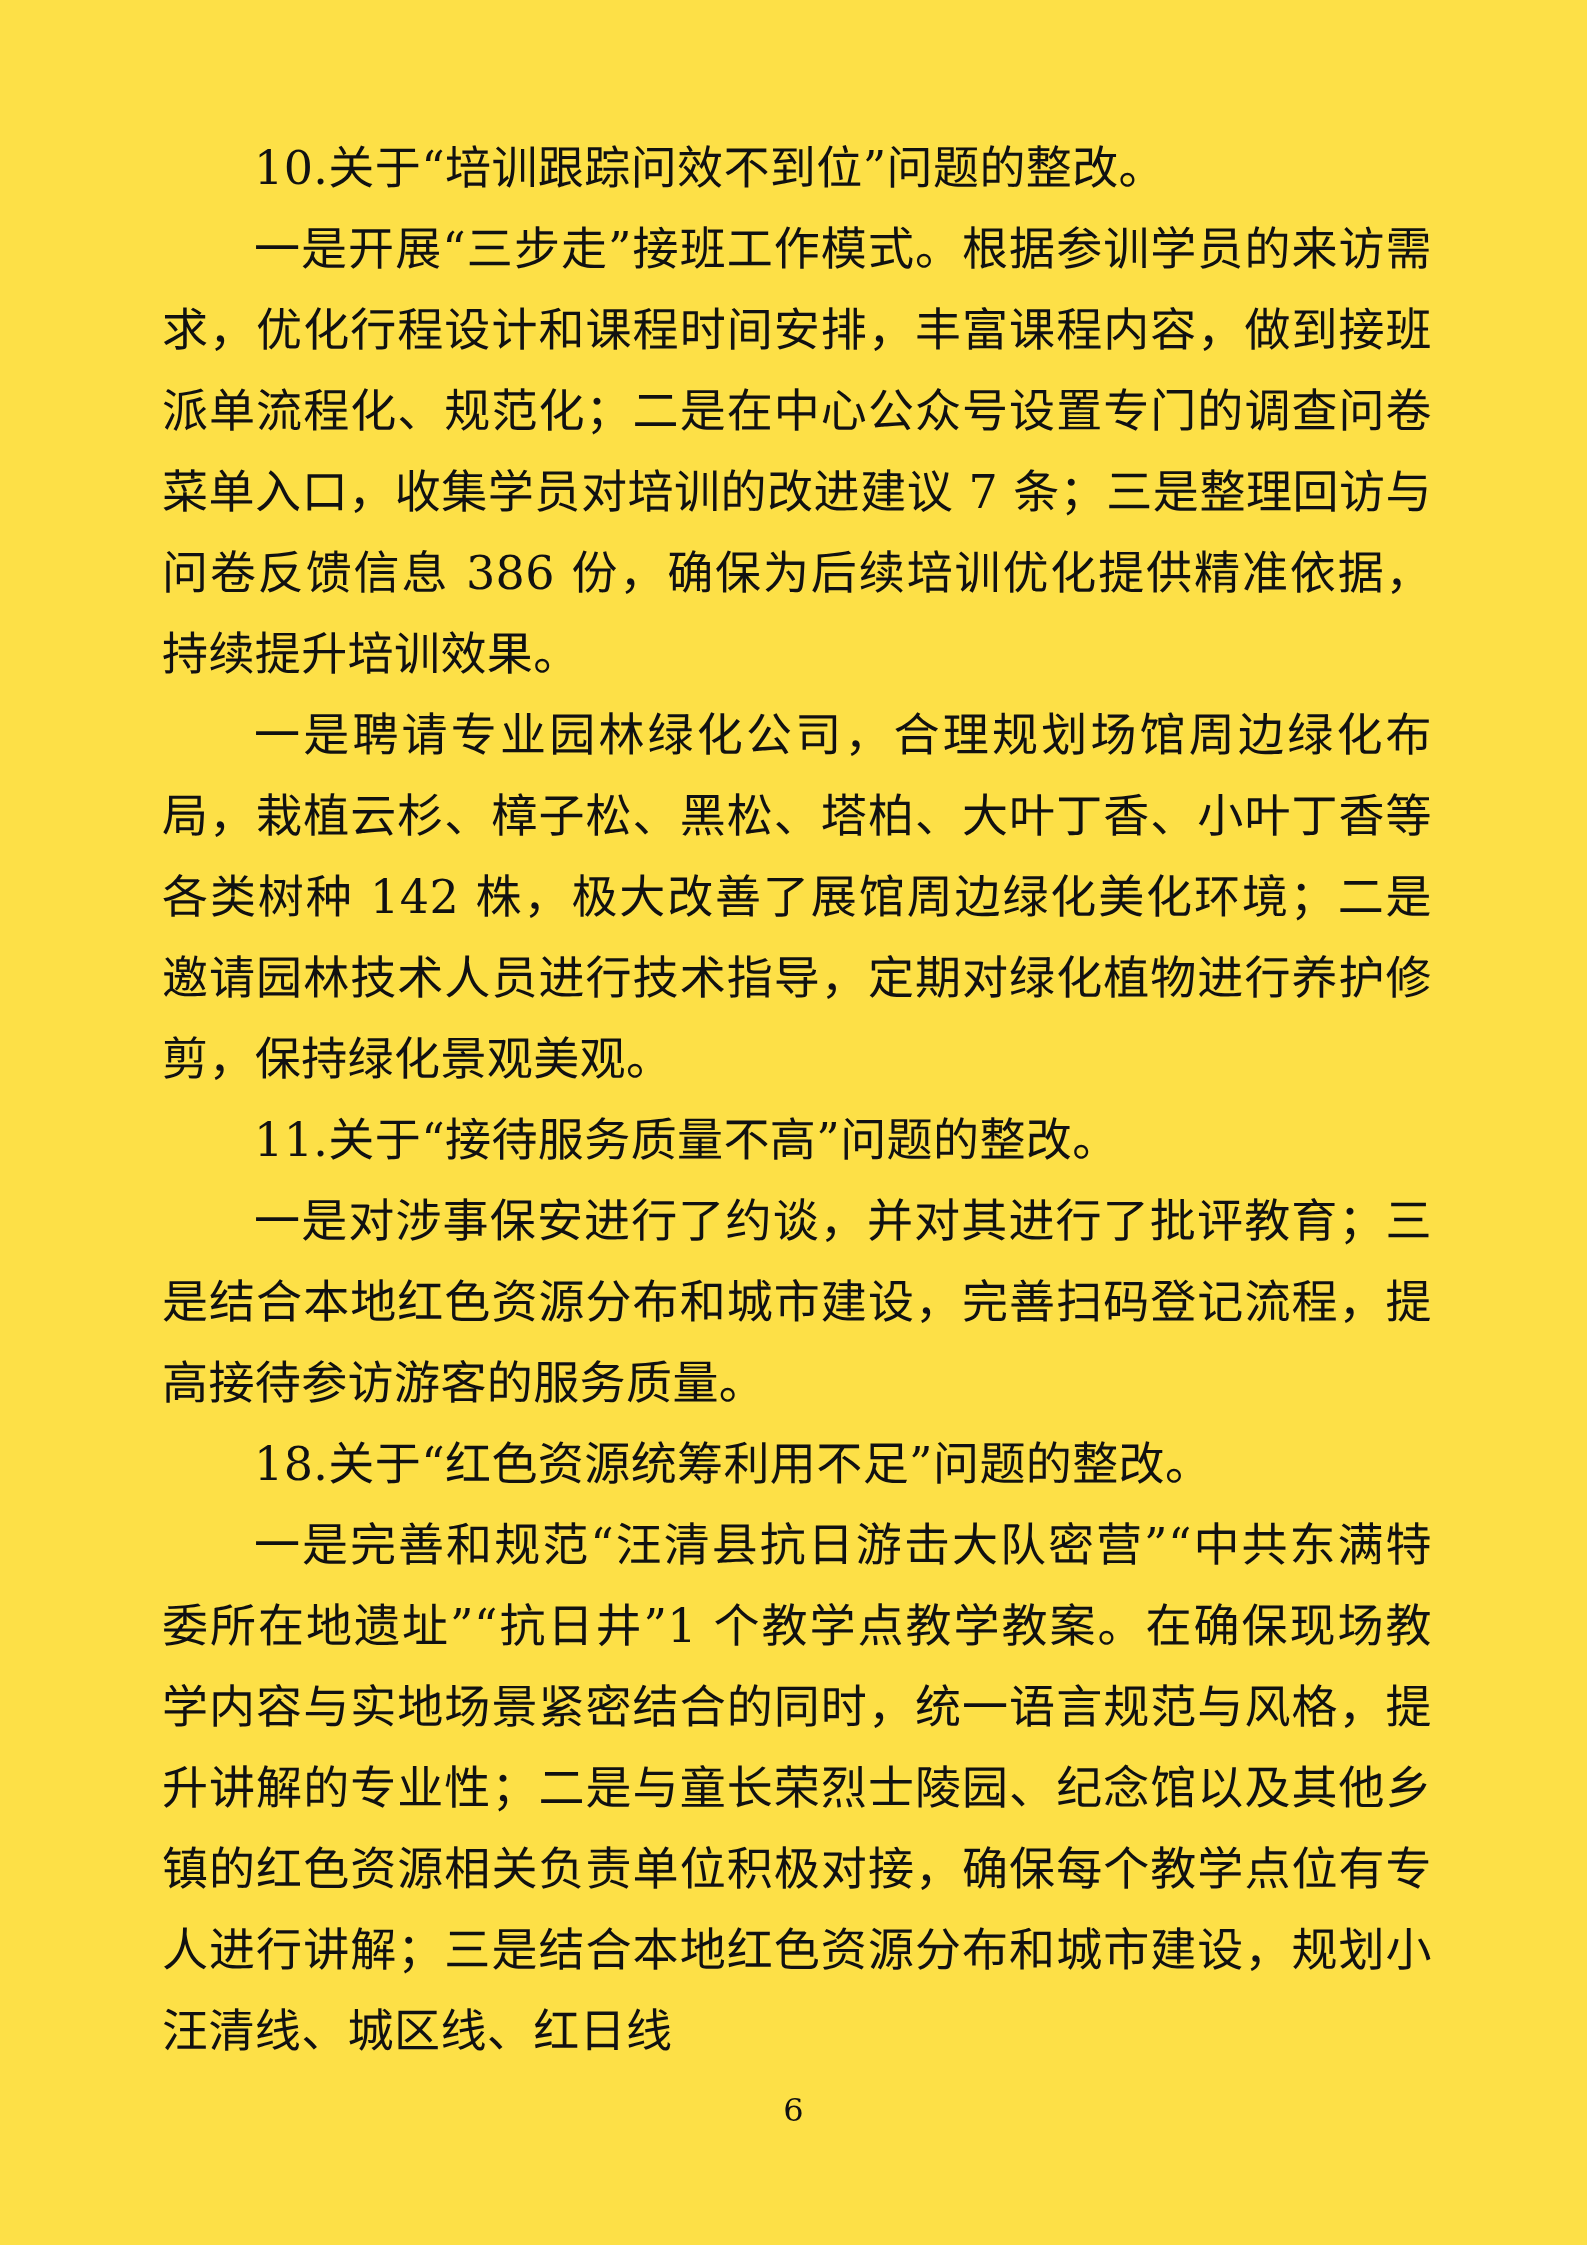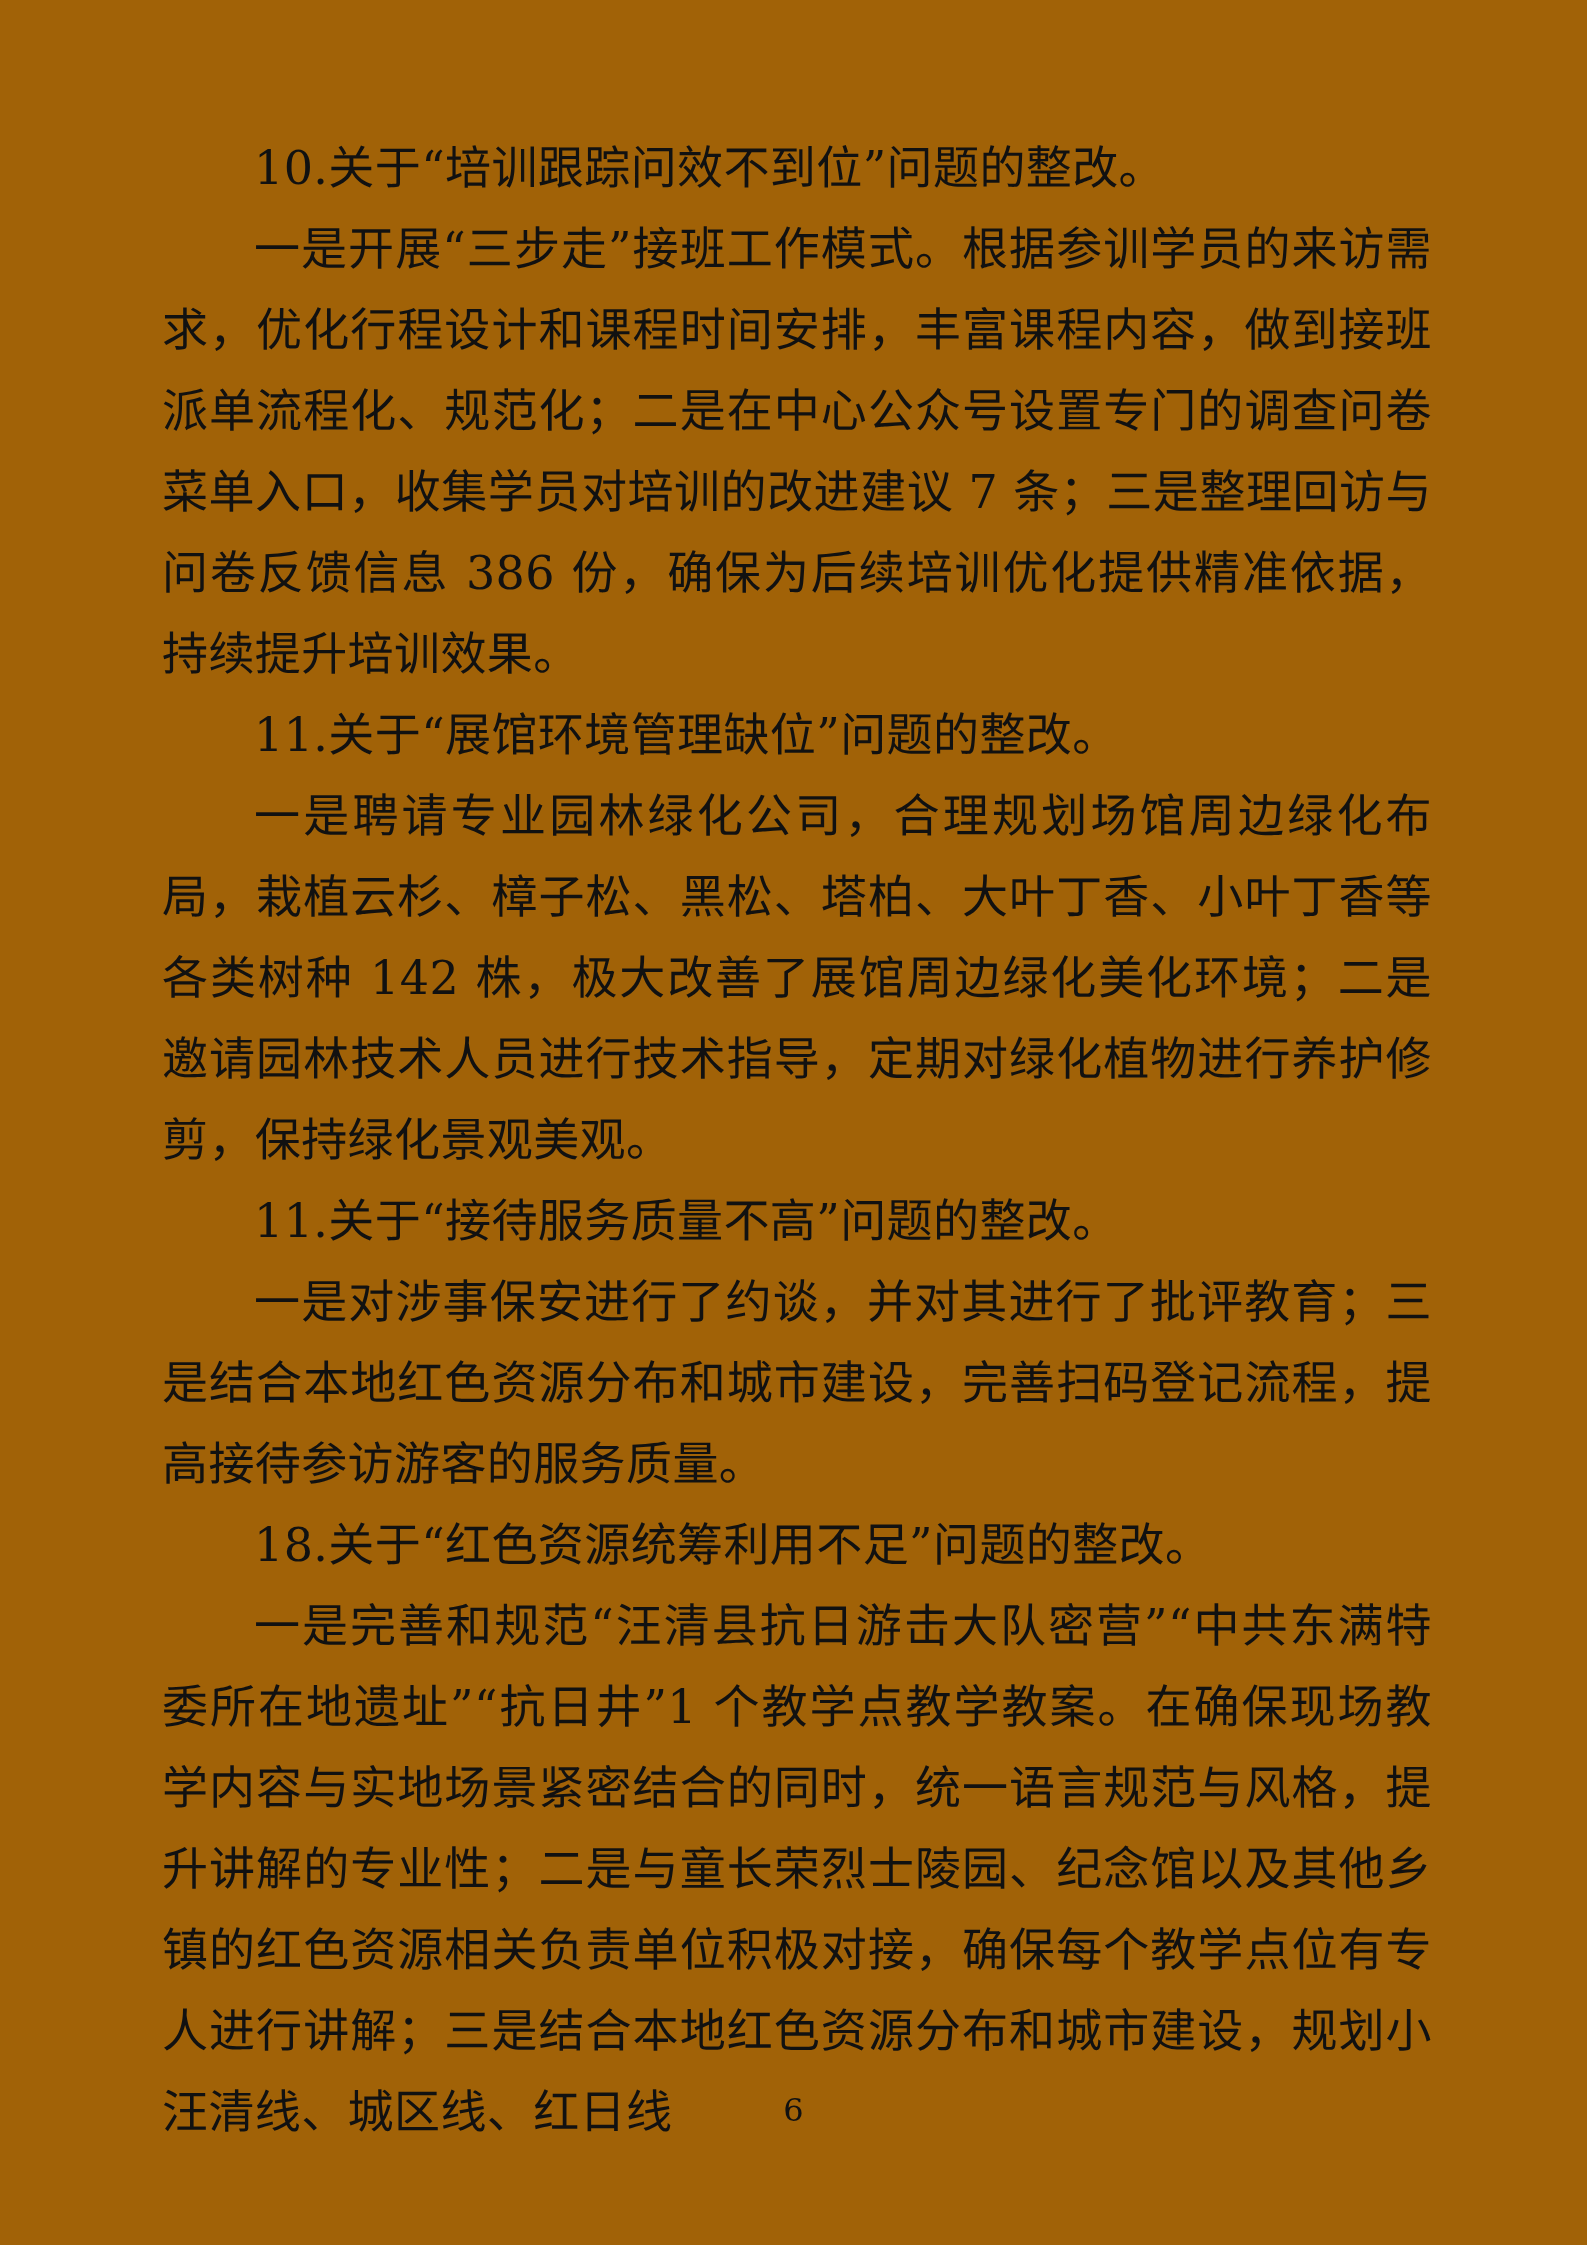--- a/index.html
+++ b/index.html
@@ -8,21 +8,21 @@
     background: #ffffff;
   }
   body {
     font-family: "DejaVu Serif", "Liberation Serif", serif;
     color: #000000;
   }
   .page {
     position: relative;
     width: 1587px;
     height: 2245px;
-    background: #a16207;
+    background: #fde047;
     margin: 0 auto;
     overflow: hidden;
     box-sizing: border-box;
   }
   .text-frame {
     position: absolute;
     left: 162px;
     top: 128px;
     width: 1270px;
   }
@@ -57,21 +57,20 @@
 <body>
 
 <div class="page">
 
   <div class="text-frame">
 
     <p class="para indent">10.关于“培训跟踪问效不到位”问题的整改。</p>
 
     <p class="para indent">一是开展“三步走”接班工作模式。根据参训学员的来访需求，优化行程设计和课程时间安排，丰富课程内容，做到接班派单流程化、规范化；二是在中心公众号设置专门的调查问卷菜单入口，收集学员对培训的改进建议 7 条；三是整理回访与问卷反馈信息 386 份，确保为后续培训优化提供精准依据，持续提升培训效果。</p>
 
-    <p class="para indent">11.关于“展馆环境管理缺位”问题的整改。</p>
 
     <p class="para indent">一是聘请专业园林绿化公司，合理规划场馆周边绿化布局，栽植云杉、樟子松、黑松、塔柏、大叶丁香、小叶丁香等各类树种 142 株，极大改善了展馆周边绿化美化环境；二是邀请园林技术人员进行技术指导，定期对绿化植物进行养护修剪，保持绿化景观美观。</p>
 
     <p class="para indent">11.关于“接待服务质量不高”问题的整改。</p>
 
     <p class="para indent">一是对涉事保安进行了约谈，并对其进行了批评教育；三是结合本地红色资源分布和城市建设，完善扫码登记流程，提高接待参访游客的服务质量。</p>
 
     <p class="para indent">18.关于“红色资源统筹利用不足”问题的整改。</p>
 
     <p class="para indent">一是完善和规范“汪清县抗日游击大队密营”“中共东满特委所在地遗址”“抗日井”1 个教学点教学教案。在确保现场教学内容与实地场景紧密结合的同时，统一语言规范与风格，提升讲解的专业性；二是与童长荣烈士陵园、纪念馆以及其他乡镇的红色资源相关负责单位积极对接，确保每个教学点位有专人进行讲解；三是结合本地红色资源分布和城市建设，规划小汪清线、城区线、红日线</p>

